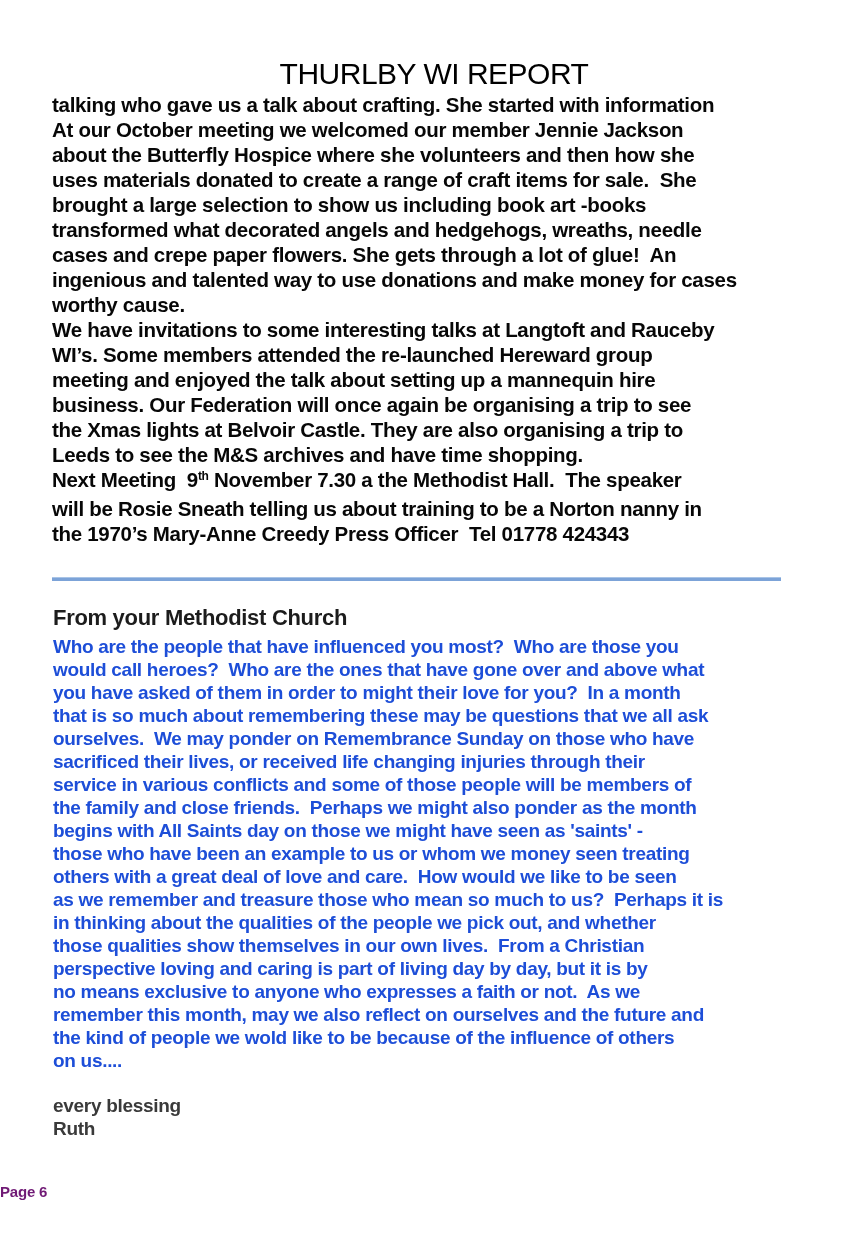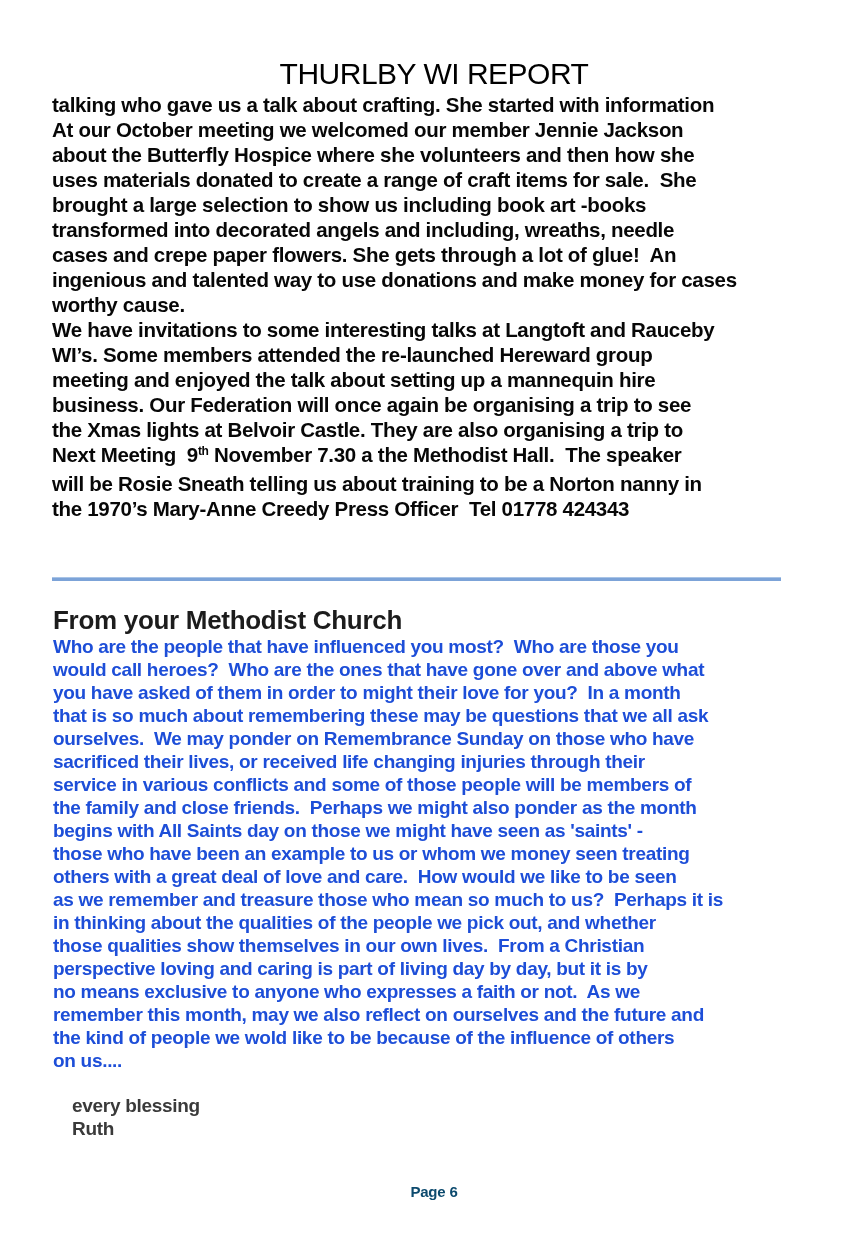--- a/index.html
+++ b/index.html
@@ -47,21 +47,21 @@
     left: 52px;
     width: 729px;
     height: 3px;
     background: #7ca3d8;
     border-top: 1px solid #a9c4e6;
   }
   .mc-heading {
     position: absolute;
     top: 605px;
     left: 53px;
-    font-size: 26px;
+    font-size: 22px;
     font-weight: bold;
     letter-spacing: -0.3px;
     color: #1c1c1c;
     white-space: pre;
   }
   .mc-body {
     position: absolute;
     top: 635px;
     left: 53px;
     right: 40px;
@@ -73,56 +73,55 @@
   }
   .signoff {
     position: absolute;
     top: 1094px;
     left: 53px;
     font-size: 19px;
     line-height: 23px;
     font-weight: bold;
     letter-spacing: -0.3px;
     color: #3a3a3a;
-    margin-left: 19px;
   }
   .footer {
     position: absolute;
     top: 1183px;
     left: 0;
     width: 100%;
-    text-align: center;
     font-size: 15px;
     font-weight: bold;
     letter-spacing: -0.2px;
-    color: #0c4a6e;
+    color: #701a75;
   }
 </style>
 </head>
 <body>
 
 <div class="page">
 
   <div class="title">THURLBY WI REPORT</div>
 
   <div class="wi-body">
     <div class="line">talking who gave us a talk about crafting. She started with information</div>
     <div class="line">At our October meeting we welcomed our member Jennie Jackson</div>
     <div class="line">about the Butterfly Hospice where she volunteers and then how she</div>
     <div class="line">uses materials donated to create a range of craft items for sale.  She</div>
     <div class="line">brought a large selection to show us including book art -books</div>
-    <div class="line">transformed into decorated angels and including, wreaths, needle</div>
+    <div class="line">transformed what decorated angels and hedgehogs, wreaths, needle</div>
     <div class="line">cases and crepe paper flowers. She gets through a lot of glue!  An</div>
     <div class="line">ingenious and talented way to use donations and make money for cases</div>
     <div class="line">worthy cause.</div>
     <div class="line">We have invitations to some interesting talks at Langtoft and Rauceby</div>
     <div class="line">WI’s. Some members attended the re-launched Hereward group</div>
     <div class="line">meeting and enjoyed the talk about setting up a mannequin hire</div>
     <div class="line">business. Our Federation will once again be organising a trip to see</div>
     <div class="line">the Xmas lights at Belvoir Castle. They are also organising a trip to</div>
+    <div class="line">Leeds to see the M&amp;S archives and have time shopping.</div>
     <div class="line"><span>Next Meeting  9</span><span class="sup">th</span><span> November 7.30 a the Methodist Hall.  The speaker</span></div>
     <div class="line">will be Rosie Sneath telling us about training to be a Norton nanny in</div>
     <div class="line">the 1970’s Mary-Anne Creedy Press Officer  Tel 01778 424343</div>
   </div>
 
   <div class="divider"></div>
 
   <div class="mc-heading">From your Methodist Church</div>
 
   <div class="mc-body">

